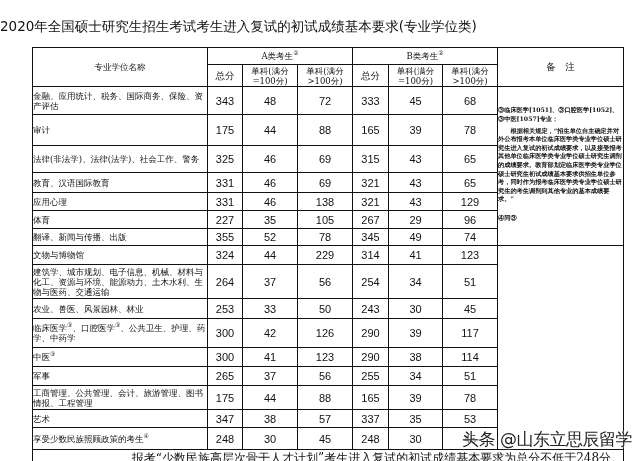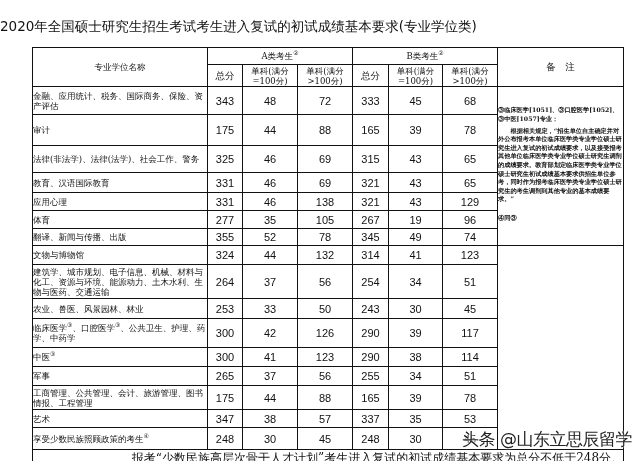--- a/index.html
+++ b/index.html
@@ -99,41 +99,41 @@
         <td class="name"><span>应用心理</span></td>
         <td class="num">331</td>
         <td class="num">46</td>
         <td class="num">138</td>
         <td class="num">321</td>
         <td class="num">43</td>
         <td class="num">129</td>
       </tr>
       <tr style="height: 18px;">
         <td class="name"><span>体育</span></td>
-        <td class="num">277</td>
+        <td class="num">227</td>
         <td class="num">35</td>
         <td class="num">105</td>
         <td class="num">267</td>
-        <td class="num">19</td>
+        <td class="num">29</td>
         <td class="num">96</td>
       </tr>
       <tr style="height: 17px;">
         <td class="name"><span>翻译、新闻与传播、出版</span></td>
         <td class="num">355</td>
         <td class="num">52</td>
         <td class="num">78</td>
         <td class="num">345</td>
         <td class="num">49</td>
         <td class="num">74</td>
       </tr>
       <tr style="height: 19px;">
         <td class="name"><span>文物与博物馆</span></td>
         <td class="num">324</td>
         <td class="num">44</td>
-        <td class="num">132</td>
+        <td class="num">229</td>
         <td class="num">314</td>
         <td class="num">41</td>
         <td class="num">123</td>
         <td rowspan="9"></td>
       </tr>
       <tr style="height: 34px;">
         <td class="name"><span>建筑学、城市规划、电子信息、机械、材料与化工、资源与环境、能源动力、土木水利、生物与医药、交通运输</span></td>
         <td class="num">264</td>
         <td class="num">37</td>
         <td class="num">56</td>

